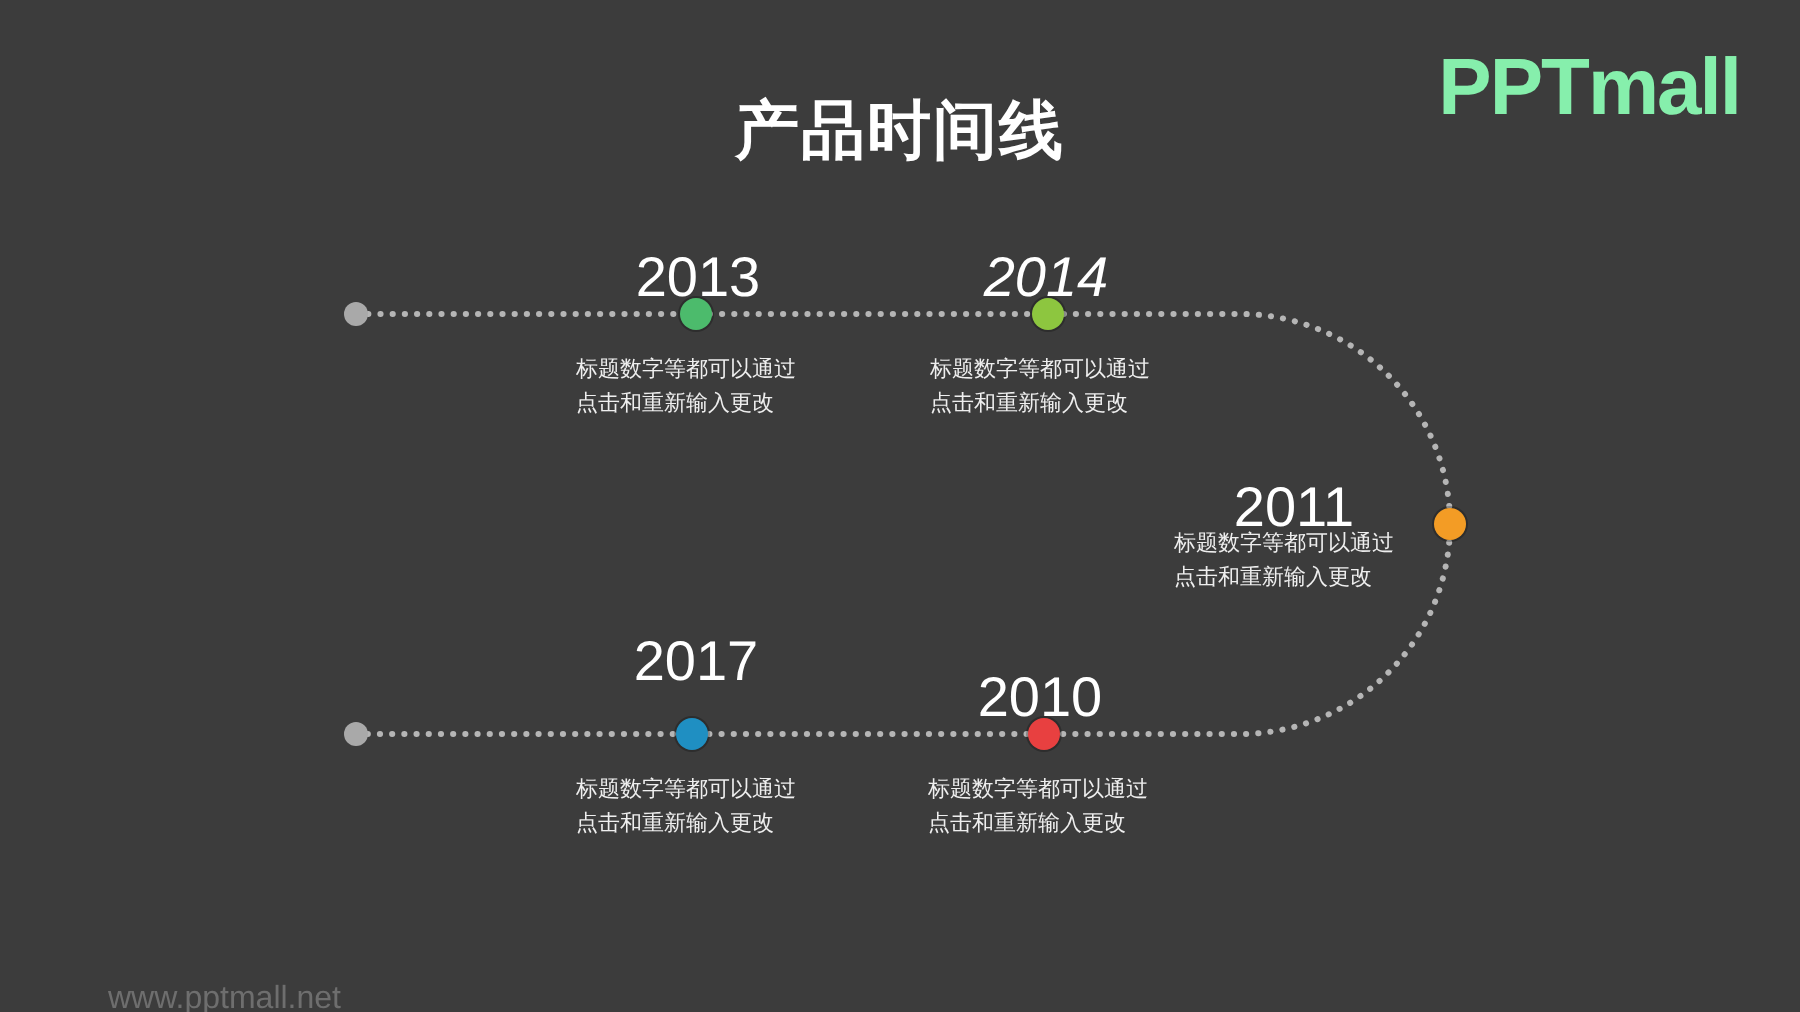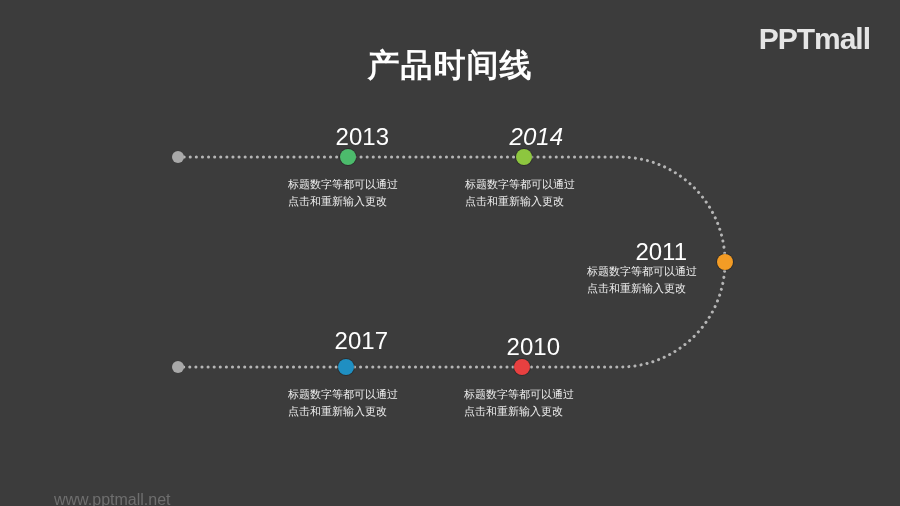--- a/index.html
+++ b/index.html
@@ -12,32 +12,32 @@
     color: #ffffff;
   }
   .title {
     position: absolute; left: 0; top: 44px; width: 900px;
     text-align: center; font-size: 32px; font-weight: bold;
     letter-spacing: 1px; color: #ffffff;
   }
   .logo {
     position: absolute; right: 30px; top: 22px;
     font-family: "Liberation Sans", sans-serif;
-    font-size: 30px; color: #e5e5e5; letter-spacing: -1px;
+    font-size: 40px; color: #86efac; letter-spacing: -1px;
     font-weight: bold;
   }
   .footer {
     position: absolute; left: 54px; top: 478px;
     font-family: "Liberation Sans", sans-serif;
     font-size: 16px; color: #6e6e6e; margin-top: 13px;
   }
   svg.track { position: absolute; left: 0; top: 0; }
   .year {
     position: absolute; font-family: "Liberation Sans", sans-serif;
-    font-size: 24px; color: #ffffff; width: 80px; text-align: right;
+    font-size: 28px; color: #ffffff; width: 80px; text-align: center;
   }
   .desc {
     position: absolute; font-size: 11px; line-height: 17px;
     color: #eeeeee; width: 130px; white-space: nowrap;
   }
   .dot {
     position: absolute; width: 16px; height: 16px; border-radius: 50%;
     box-shadow: 0 0 0 1px rgba(0,0,0,0.25);
   }
   .enddot {
@@ -79,20 +79,20 @@
   <div>点击和重新输入更改</div>
 </div>
 
 <div class="year" style="left:480px;top:333px;">2010</div>
 <div class="dot" style="left:514px;top:359px;background:#e84040;"></div>
 <div class="desc" style="left:464px;top:386px;">
   <div>标题数字等都可以通过</div>
   <div>点击和重新输入更改</div>
 </div>
 
-<div class="year" style="left:308px;top:327px;">2017</div>
+<div class="year" style="left:308px;top:315px;">2017</div>
 <div class="dot" style="left:338px;top:359px;background:#1f8fc2;"></div>
 <div class="desc" style="left:288px;top:386px;">
   <div>标题数字等都可以通过</div>
   <div>点击和重新输入更改</div>
 </div>
 
 <div class="footer">www.pptmall.net</div>
 
 </body></html>

